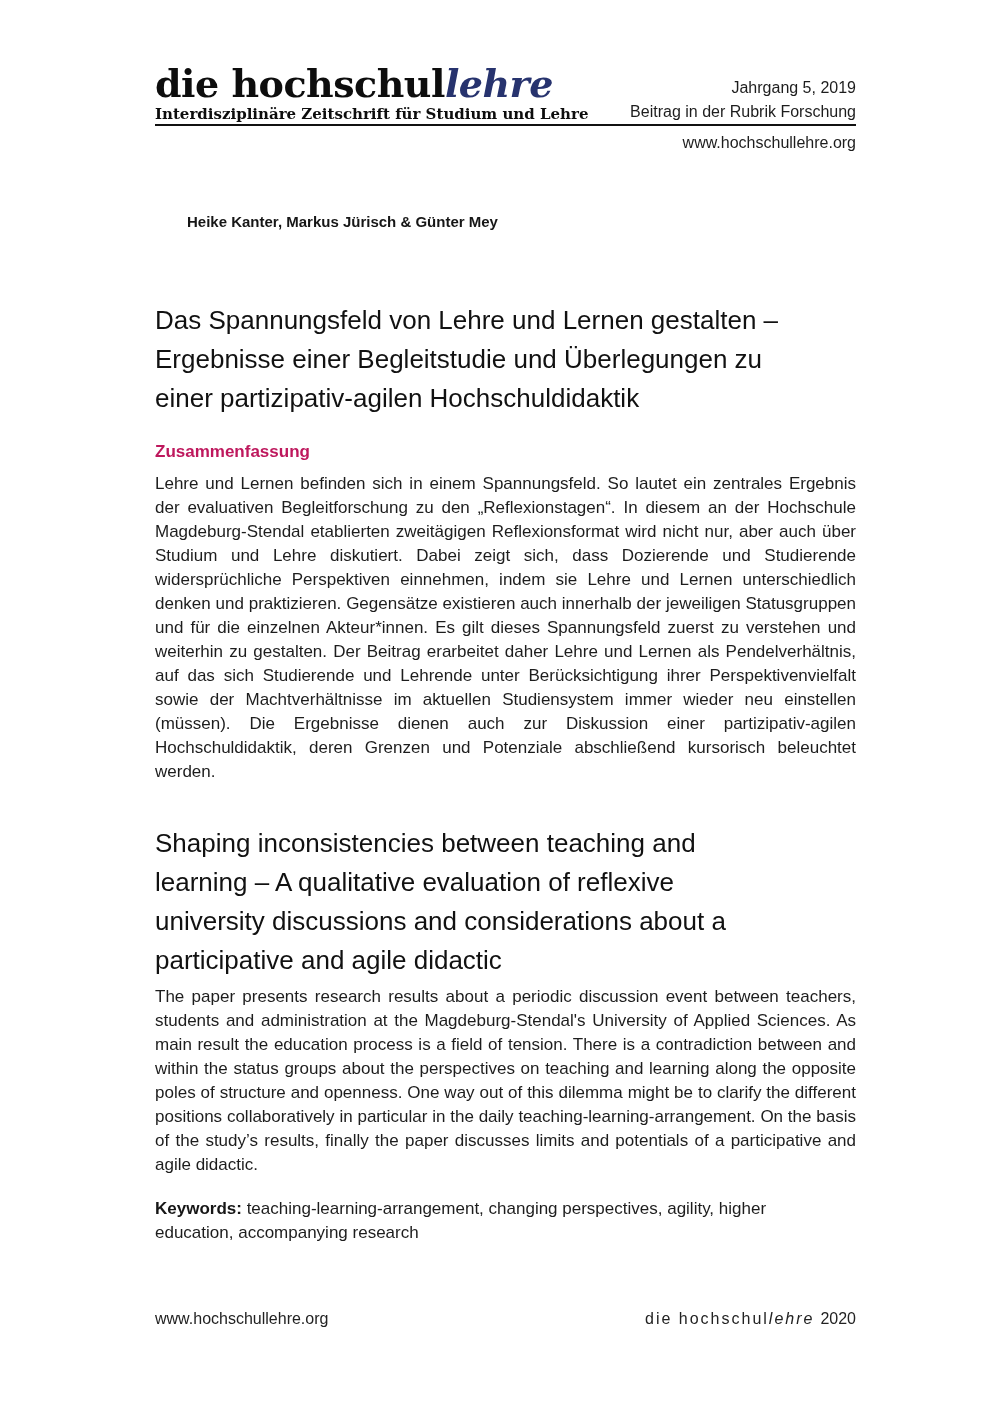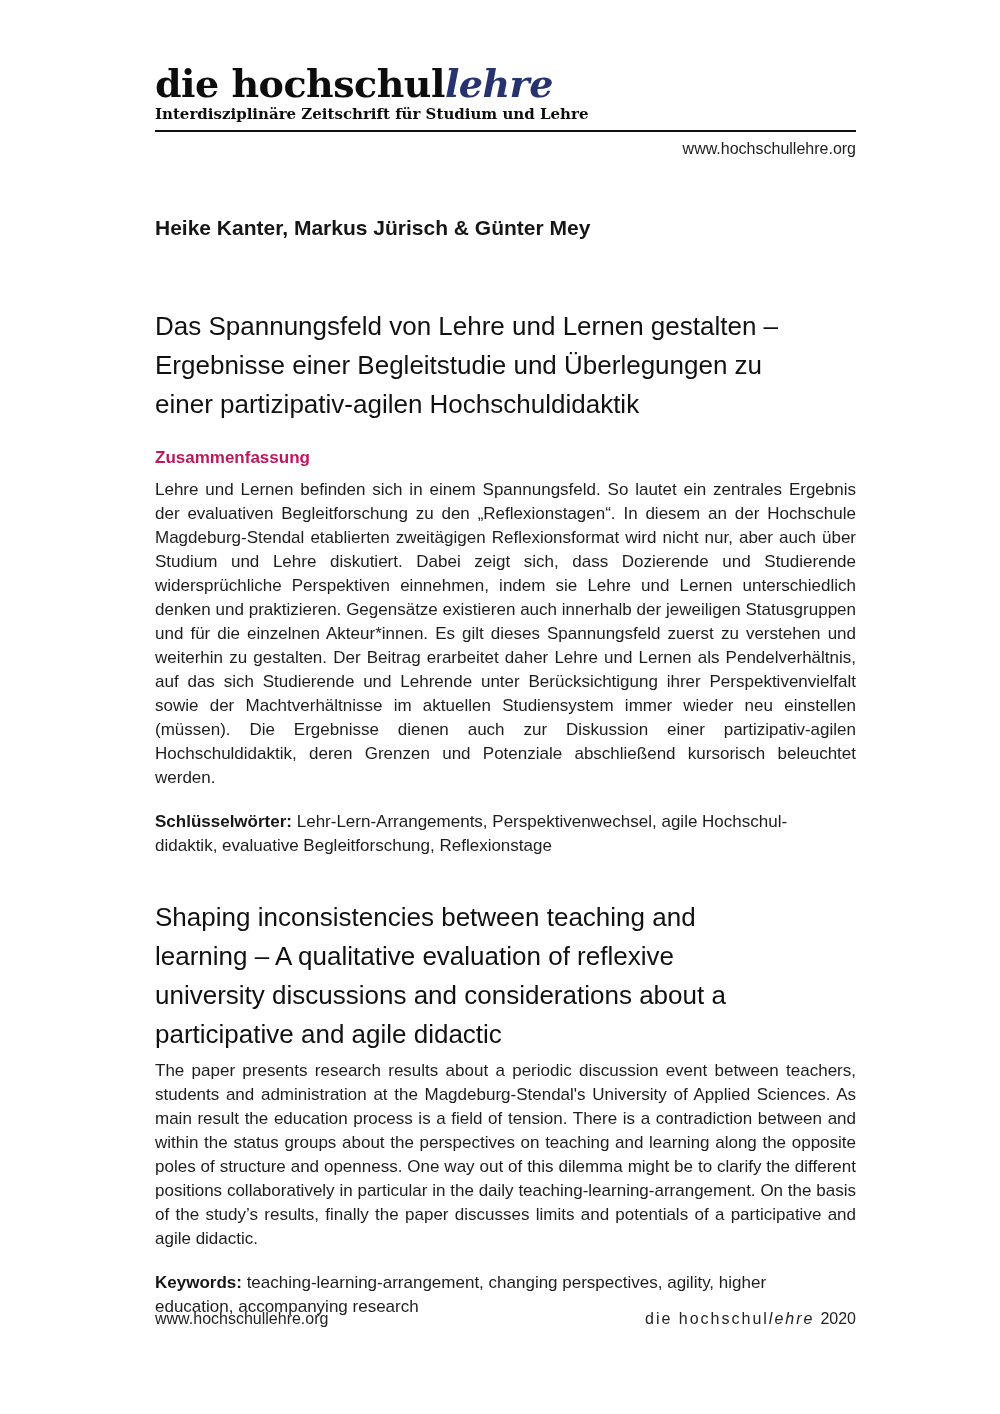--- a/index.html
+++ b/index.html
@@ -9,38 +9,38 @@
     position: relative;
     font-family: "Liberation Sans", sans-serif;
     color: #1d1d1d;
   }
   .page { position: absolute; left: 155px; top: 0; width: 701px; }
 
   
   .header {
     display: flex; justify-content: space-between; align-items: flex-end;
     border-bottom: 2px solid #111;
-    padding-bottom: 6px; margin-top: 64px;
+    margin-top: 64px;
   }
   .logo-title {
     font-family: "DejaVu Serif", "Liberation Serif", serif;
     font-weight: bold; font-size: 38px; line-height: 40px;
     color: #0d0d0d; letter-spacing: -0.5px; white-space: nowrap;
   }
   .logo-accent { font-style: italic; }
   .logo-sub {
     font-family: "DejaVu Serif", "Liberation Serif", serif;
     font-weight: bold; font-size: 15px; line-height: 19px;
     color: #0d0d0d; margin-top: 1px; white-space: nowrap;
   }
   .header-meta { font-size: 16px; line-height: 24px; text-align: right; color: #1d1d1d; }
   .website-line { text-align: right; font-size: 16px; line-height: 20px; margin-top: 7px; }
 
   
-  .authors { margin-top: 56px; font-size: 21px; line-height: 26px; font-weight: bold; color: #161616; }
+  .authors { margin-top: 56px; font-size: 15px; line-height: 26px; font-weight: bold; color: #161616; margin-left: 32px; }
   .title { font-size: 26px; line-height: 39px; font-weight: normal; color: #111; margin: 0; }
   .title-de { margin-top: 66px; }
   .title-en { margin-top: 40px; }
   .tline { display: block; }
 
   
   .sec-heading { margin-top: 22px; font-size: 17px; line-height: 24px; font-weight: bold; color: #be185d; }
   .body-just { margin: 8px 0 0 0; font-size: 17px; line-height: 24px; text-align: justify; }
   .abstract-en { margin-top: 5px; }
   .keywords { margin: 20px 0 0 0; font-size: 17px; line-height: 24px; white-space: pre-line; }
@@ -59,37 +59,39 @@
 </head>
 <body>
 
 <div class="page">
 
   <header class="header">
     <div>
       <div class="logo-title"><span>die hochschul</span><span class="logo-accent" id="logo-accent" style="color: rgb(39, 51, 110);">lehre</span></div>
       <div class="logo-sub">Interdisziplinäre Zeitschrift für Studium und Lehre</div>
     </div>
+    <div class="header-meta">
+      <div>Jahrgang 5, 2019</div>
+      <div>Beitrag in der Rubrik Forschung</div>
+    </div>
   </header>
 
   <div class="website-line">www.hochschullehre.org</div>
 
   <div class="authors">Heike Kanter, Markus Jürisch &amp; Günter Mey</div>
 
   <h1 class="title title-de">
       <span class="tline">Das Spannungsfeld von Lehre und Lernen gestalten –</span>
       <span class="tline">Ergebnisse einer Begleitstudie und Überlegungen zu</span>
       <span class="tline">einer partizipativ-agilen Hochschuldidaktik</span>
     </h1>
 
   <div class="sec-heading">Zusammenfassung</div>
   <p class="body-just">Lehre und Lernen befinden sich in einem Spannungsfeld. So lautet ein zentrales Ergebnis der evaluativen Begleitforschung zu den „Reflexionstagen“. In diesem an der Hochschule Magdeburg-Stendal etablierten zweitägigen Reflexionsformat wird nicht nur, aber auch über Studium und Lehre diskutiert. Dabei zeigt sich, dass Dozierende und Studierende widersprüchliche Perspektiven einnehmen, indem sie Lehre und Lernen unterschiedlich denken und praktizieren. Gegensätze existieren auch innerhalb der jeweiligen Statusgruppen und für die einzelnen Akteur*innen. Es gilt dieses Spannungsfeld zuerst zu verstehen und weiterhin zu gestalten. Der Beitrag erarbeitet daher Lehre und Lernen als Pendelverhältnis, auf das sich Studierende und Lehrende unter Berücksichtigung ihrer Perspektivenvielfalt sowie der Machtverhältnisse im aktuellen Studiensystem immer wieder neu einstellen (müssen). Die Ergebnisse dienen auch zur Diskussion einer partizipativ-agilen Hochschuldidaktik, deren Grenzen und Potenziale abschließend kursorisch beleuchtet werden.</p>
 
-  <p class="keywords"><strong>Schlüsselwörter:</strong><span> Lehr-Lern-Arrangements, Perspektivenwechsel, agile Hochschul-
-didaktik, evaluative Begleitforschung, Reflexionstage</span></p>
 
   <h1 class="title title-en">
       <span class="tline">Shaping inconsistencies between teaching and</span>
       <span class="tline">learning – A qualitative evaluation of reflexive</span>
       <span class="tline">university discussions and considerations about a</span>
       <span class="tline">participative and agile didactic</span>
     </h1>
 
   <p class="body-just abstract-en">The paper presents research results about a periodic discussion event between teachers, students and administration at the Magdeburg-Stendal's University of Applied Sciences. As main result the education process is a field of tension. There is a contradiction between and within the status groups about the perspectives on teaching and learning along the opposite poles of structure and openness. One way out of this dilemma might be to clarify the different positions collaboratively in particular in the daily teaching-learning-arrangement. On the basis of the study’s results, finally the paper discusses limits and potentials of a participative and agile didactic.</p>
 

